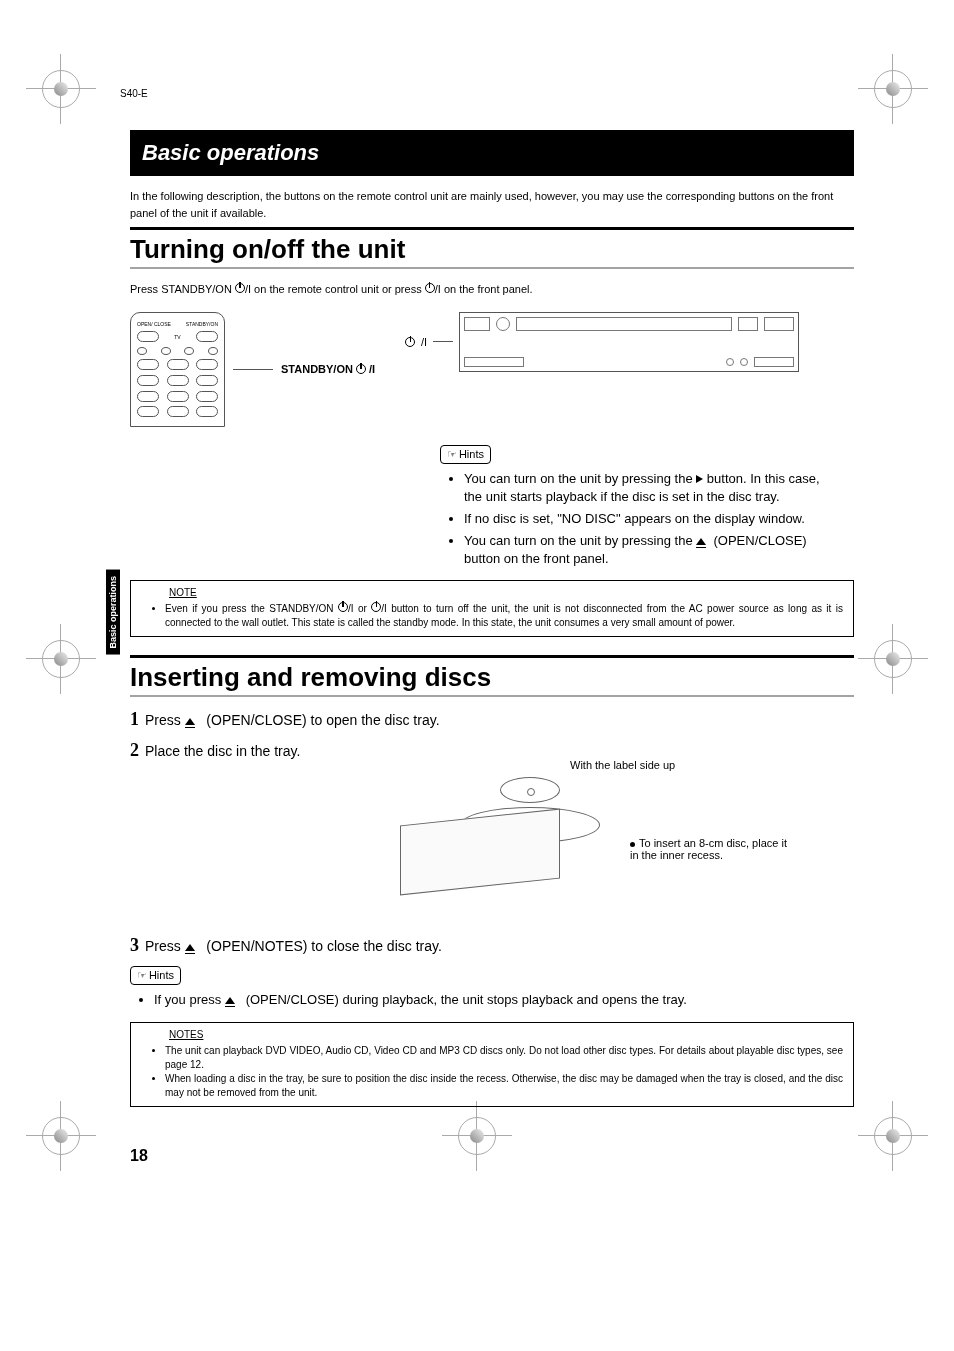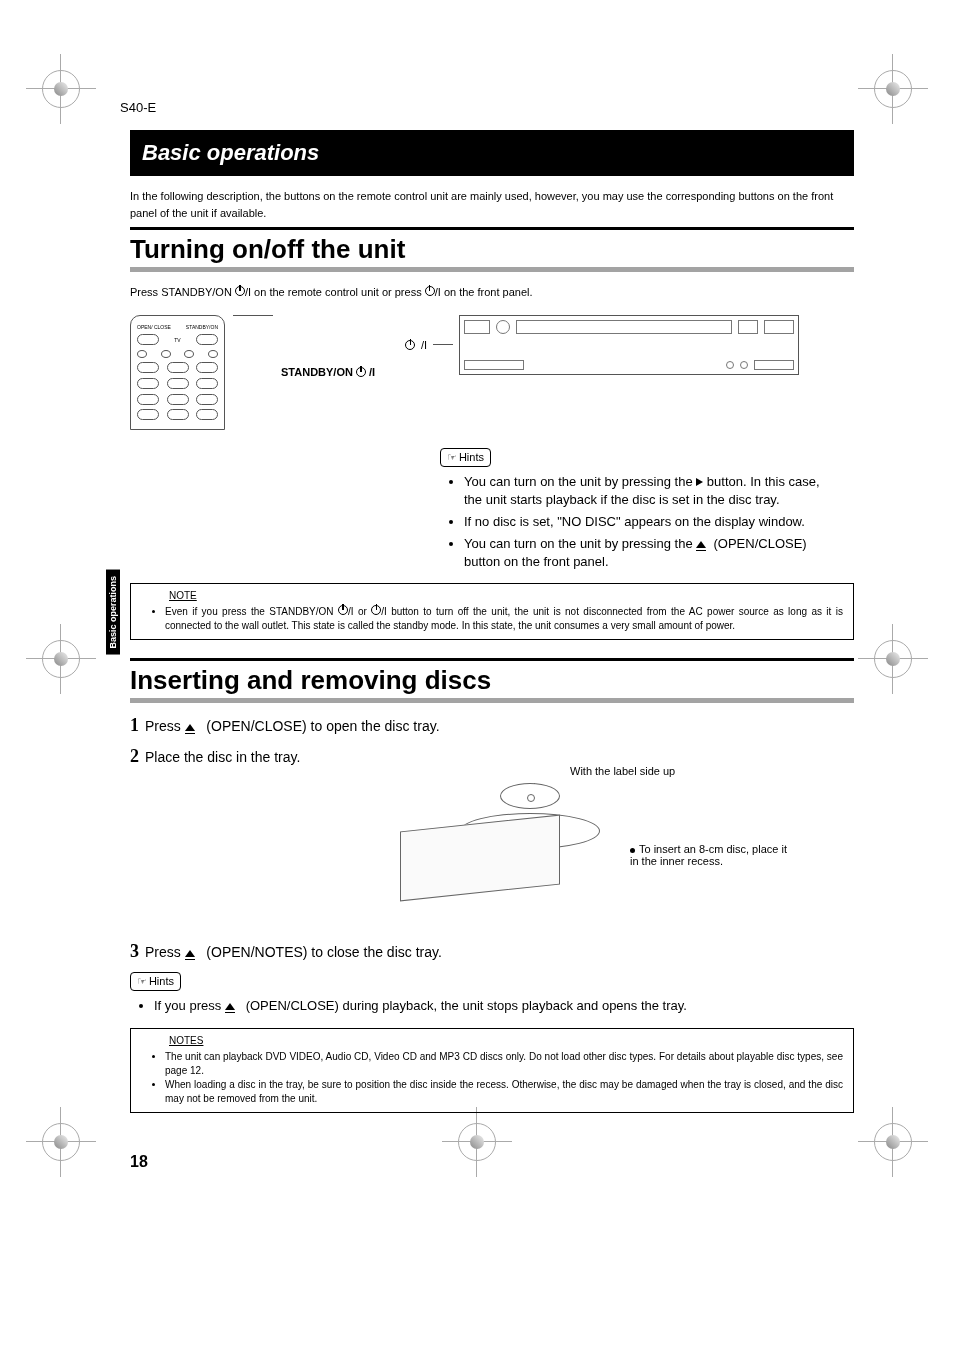--- a/index.html
+++ b/index.html
@@ -11,23 +11,23 @@
       width: 954px;
       margin: 0 auto;
       position: relative;
     }
     .page {
       padding: 130px 100px 60px 130px;
       position: relative;
     }
     .header-code {
       position: absolute;
-      top: 100px;
+      top: 88px;
       left: 120px;
-      font-size: 13px;
+      font-size: 10px;
     }
     .title-bar {
       background: #000;
       color: #fff;
       padding: 10px 12px;
       margin-bottom: 12px;
     }
     .title-bar h1 {
       font-size: 22px;
       font-weight: bold;
@@ -39,21 +39,21 @@
       margin-bottom: 4px;
     }
     .thick-rule {
       border: none;
       border-top: 3px solid #000;
       margin: 6px 0 4px 0;
     }
     .section-heading {
       font-size: 26px;
       font-weight: bold;
-      border-bottom: 5px solid #a3a3a3;
+      border-bottom: 2px solid #a3a3a3;
       padding-bottom: 2px;
       margin-bottom: 12px;
     }
     .body-text {
       font-size: 11px;
       line-height: 1.5;
       margin-bottom: 14px;
     }
     .diagram-row {
       display: flex;
@@ -210,21 +210,21 @@
 
   <p class="body-text">
     <span>Press STANDBY/ON </span>
     <span class="power-icon"></span>/I
     <span> on the remote control unit or press </span>
     <span class="power-icon"></span>/I
     <span> on the front panel.</span>
   </p>
 
   <div class="diagram-row">
-    <div style="display:flex;gap:8px;">
+    <div style="display:flex;align-items:center;gap:8px;">
       <div class="remote-diagram">
         <div class="remote-row">
             <span>OPEN/
 CLOSE</span>
             <span>STANDBY/ON</span>
           </div>
         <div class="remote-row">
             <span class="remote-oval"></span>
             <span style="font-size:5px">TV</span>
             <span class="remote-oval"></span>

